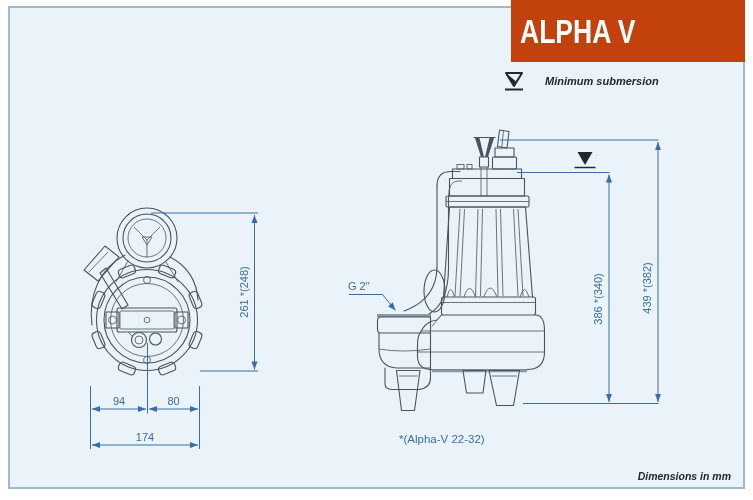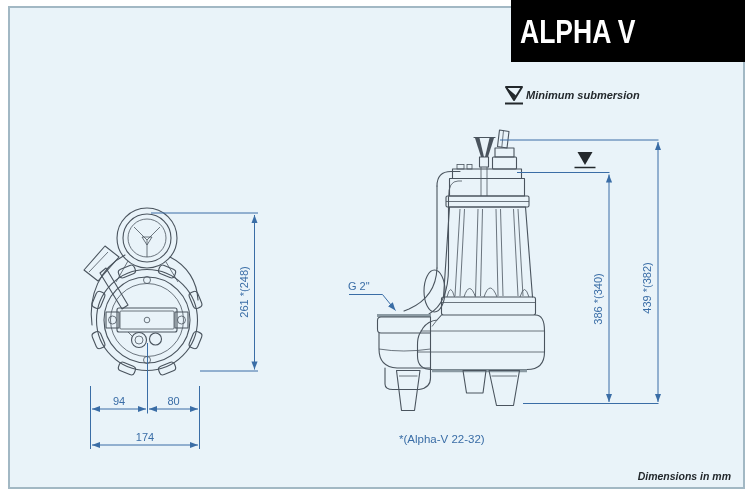--- a/index.html
+++ b/index.html
@@ -1,24 +1,24 @@
 <!DOCTYPE html>
 <html><head>
 <meta charset="utf-8">
 <style>
   html,body{margin:0;padding:0;}
   body{width:753px;height:500px;background:#ffffff;font-family:"Liberation Sans",sans-serif;position:relative;overflow:hidden;}
   .canvas{position:absolute;inset:0;width:753px;height:500px;}
   .frame{position:absolute;left:8px;top:6px;width:737px;height:483px;box-sizing:border-box;
          border:2px solid #a2b8c4;background:#e9f3f9;}
-  .title-box{position:absolute;left:511px;top:0;width:234px;height:62px;background:#000000;
+  .title-box{position:absolute;left:511px;top:0;width:234px;height:62px;background:#c2410c;
              display:flex;align-items:center;box-sizing:border-box;padding-left:9px;}
   .title-box h1{margin:0;color:#ffffff;font-size:34px;font-weight:bold;letter-spacing:0px;
                 transform:scaleX(0.78);transform-origin:left center;white-space:nowrap;}
-  .legend{position:absolute;left:503px;top:84px;display:flex;align-items:center;gap:1px;}
+  .legend{position:absolute;left:503px;top:70px;display:flex;align-items:center;gap:20px;}
   .legend .label{font-style:italic;font-size:11px;font-weight:bold;color:#23282c;}
   svg.drawing{position:absolute;left:0;top:0;width:753px;height:500px;}
   .ln{stroke:#4a545e;stroke-width:1.1;fill:none;stroke-linejoin:round;stroke-linecap:round;}
   .lnthin{stroke:#4a545e;stroke-width:0.8;fill:none;}
   .fillside{fill:#4a545e;stroke:none;}
   .thick{stroke:#8b9aa3;stroke-width:3;fill:none;}
   .dim{stroke:#3a6da6;stroke-width:1;fill:none;}
   .dimtxt{fill:#3a6da6;font-size:11px;}
   .notetxt{fill:#3a6da6;font-size:11.5px;}
   .unitstxt{fill:#23282c;font-size:10.5px;font-style:italic;font-weight:bold;}

